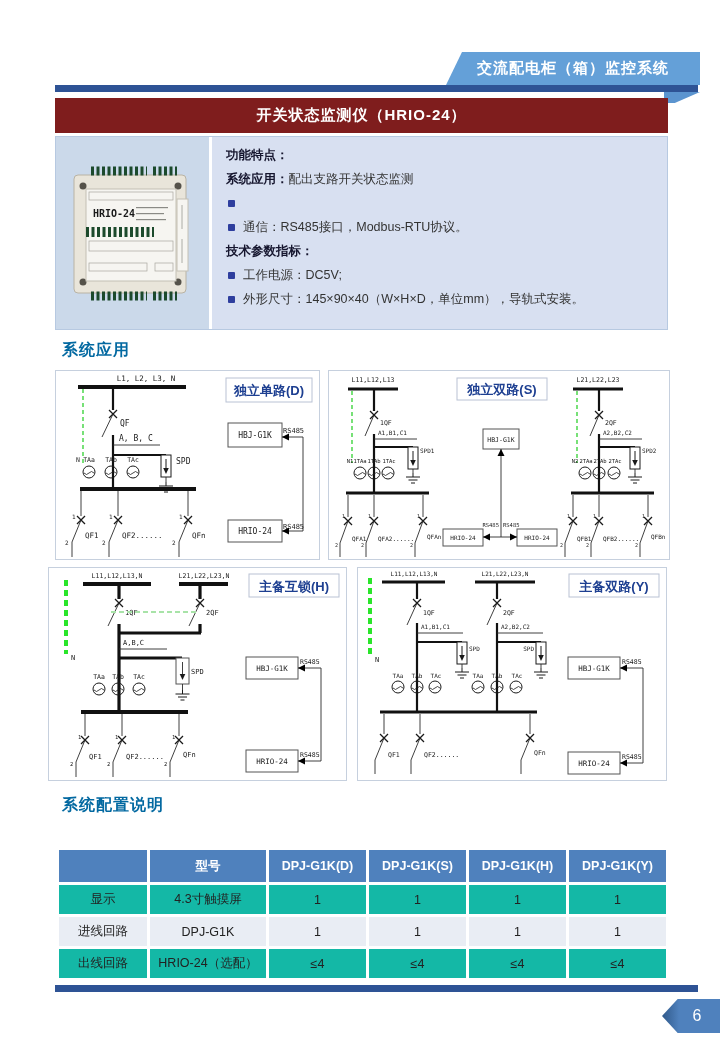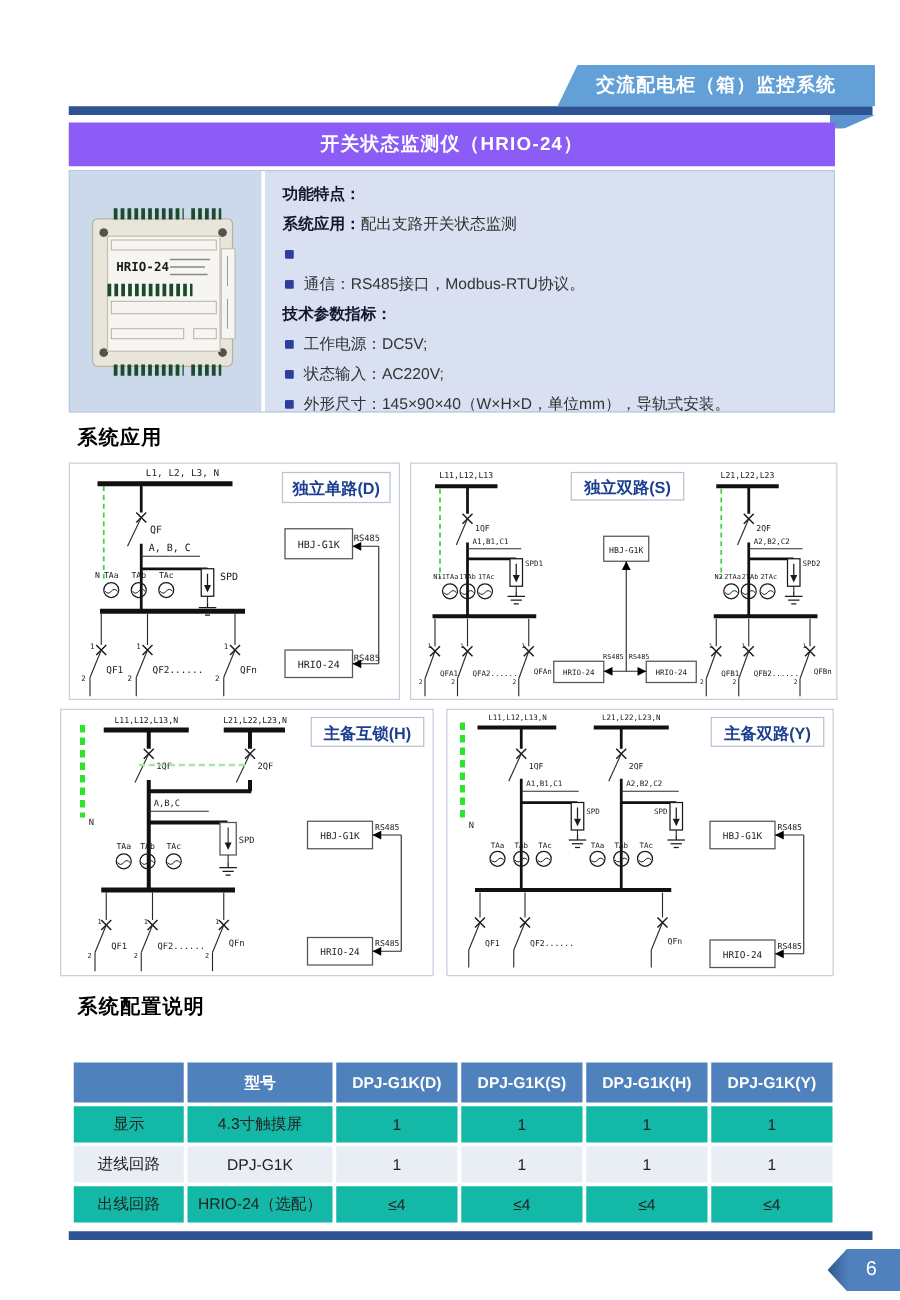--- a/index.html
+++ b/index.html
@@ -6,30 +6,30 @@
   body{width:720px;height:1040px;background:#fff;font-family:"Liberation Sans","DejaVu Sans",sans-serif;}
   .page{position:relative;width:720px;height:1040px;overflow:hidden;background:#fff;}
   .tab{position:absolute;left:446px;top:52px;width:254px;height:33px;background:#64a0d8;
        clip-path:polygon(16px 0,100% 0,100% 100%,0 100%);
        color:#fff;font-weight:bold;font-size:15px;display:flex;align-items:center;justify-content:center;letter-spacing:1px;}
   .tab-tail{position:absolute;left:664px;top:92px;width:36px;height:11px;background:#5b94cf;
        clip-path:polygon(0 0,100% 0,30% 100%,0 100%);}
   .rule{position:absolute;background:#2e5395;height:7px;}
   .rule-top{left:55px;top:85px;width:643px;}
   .rule-bot{left:55px;top:985px;width:643px;}
-  .titlebar{position:absolute;left:55px;top:98px;width:613px;height:35px;background:#8b5cf6;color:#fff;
+  .titlebar{position:absolute;left:55px;top:98px;width:613px;height:35px;background:#7f1d1d;color:#fff;
        font-weight:bold;font-size:15px;display:flex;align-items:center;justify-content:center;letter-spacing:1px;}
   .panel{position:absolute;left:55px;top:136px;width:613px;height:194px;background:#d8e0f1;
        border:1px solid #b7c9e1;box-sizing:border-box;display:flex;}
   .photo{width:153px;height:100%;background:#cbd9ea;border-right:3px solid #fff;flex:none;}
   .spec{flex:1;padding:6px 8px 0 14px;overflow:hidden;}
   .sline{height:24px;display:flex;align-items:center;font-size:12.5px;color:#333;white-space:nowrap;}
   .sline b{color:#15152e;}
   .blt{width:7px;height:7px;background:#2e3e9e;margin:0 8px 0 2px;flex:none;border-radius:1px;}
-  .h1{position:absolute;font-size:16px;font-weight:bold;color:#000000;letter-spacing:1px;}
+  .h1{position:absolute;font-size:16px;font-weight:bold;color:#0369a1;letter-spacing:1px;}
   .dg{position:absolute;background:#fff;border:1px solid #c6d0de;}
   svg text{font-family:"DejaVu Sans Mono",monospace;fill:#1a1a1a;}
   .dgt{font-family:"Liberation Sans","DejaVu Sans",sans-serif;font-weight:bold;fill:#1d3f91;font-size:13px;}
   .thin{stroke:#2a2a2a;stroke-width:0.9;fill:none;}
   .w2{stroke:#111;stroke-width:2.2;fill:none;}
   .w35{stroke:#111;stroke-width:3.2;fill:none;}
   .w4{stroke:#111;stroke-width:4;fill:none;}
   .grn{stroke:#3fd43f;stroke-width:1.4;stroke-dasharray:4 3;fill:none;}
   .lime{stroke:#2ae52a;stroke-width:4;stroke-dasharray:6 4;fill:none;}
   .ilock{stroke:#a8e3a8;stroke-width:2;stroke-dasharray:5 3;fill:none;}
@@ -130,24 +130,20 @@
       <div class="sline">
           <span class="blt"></span>
           <span>通信：RS485接口，Modbus-RTU协议。</span>
         </div>
       <div class="sline">
           <b>技术参数指标：</b>
         </div>
       <div class="sline">
           <span class="blt"></span>
           <span>工作电源：DC5V;</span>
-        </div>
-      <div class="sline">
-          <span class="blt"></span>
-          <span>状态输入：AC220V;</span>
         </div>
       <div class="sline">
           <span class="blt"></span>
           <span>外形尺寸：145×90×40（W×H×D，单位mm），导轨式安装。</span>
         </div>
     </div>
   </div>
 
   <div class="h1" style="left:62px;top:340px">系统应用</div>
 

